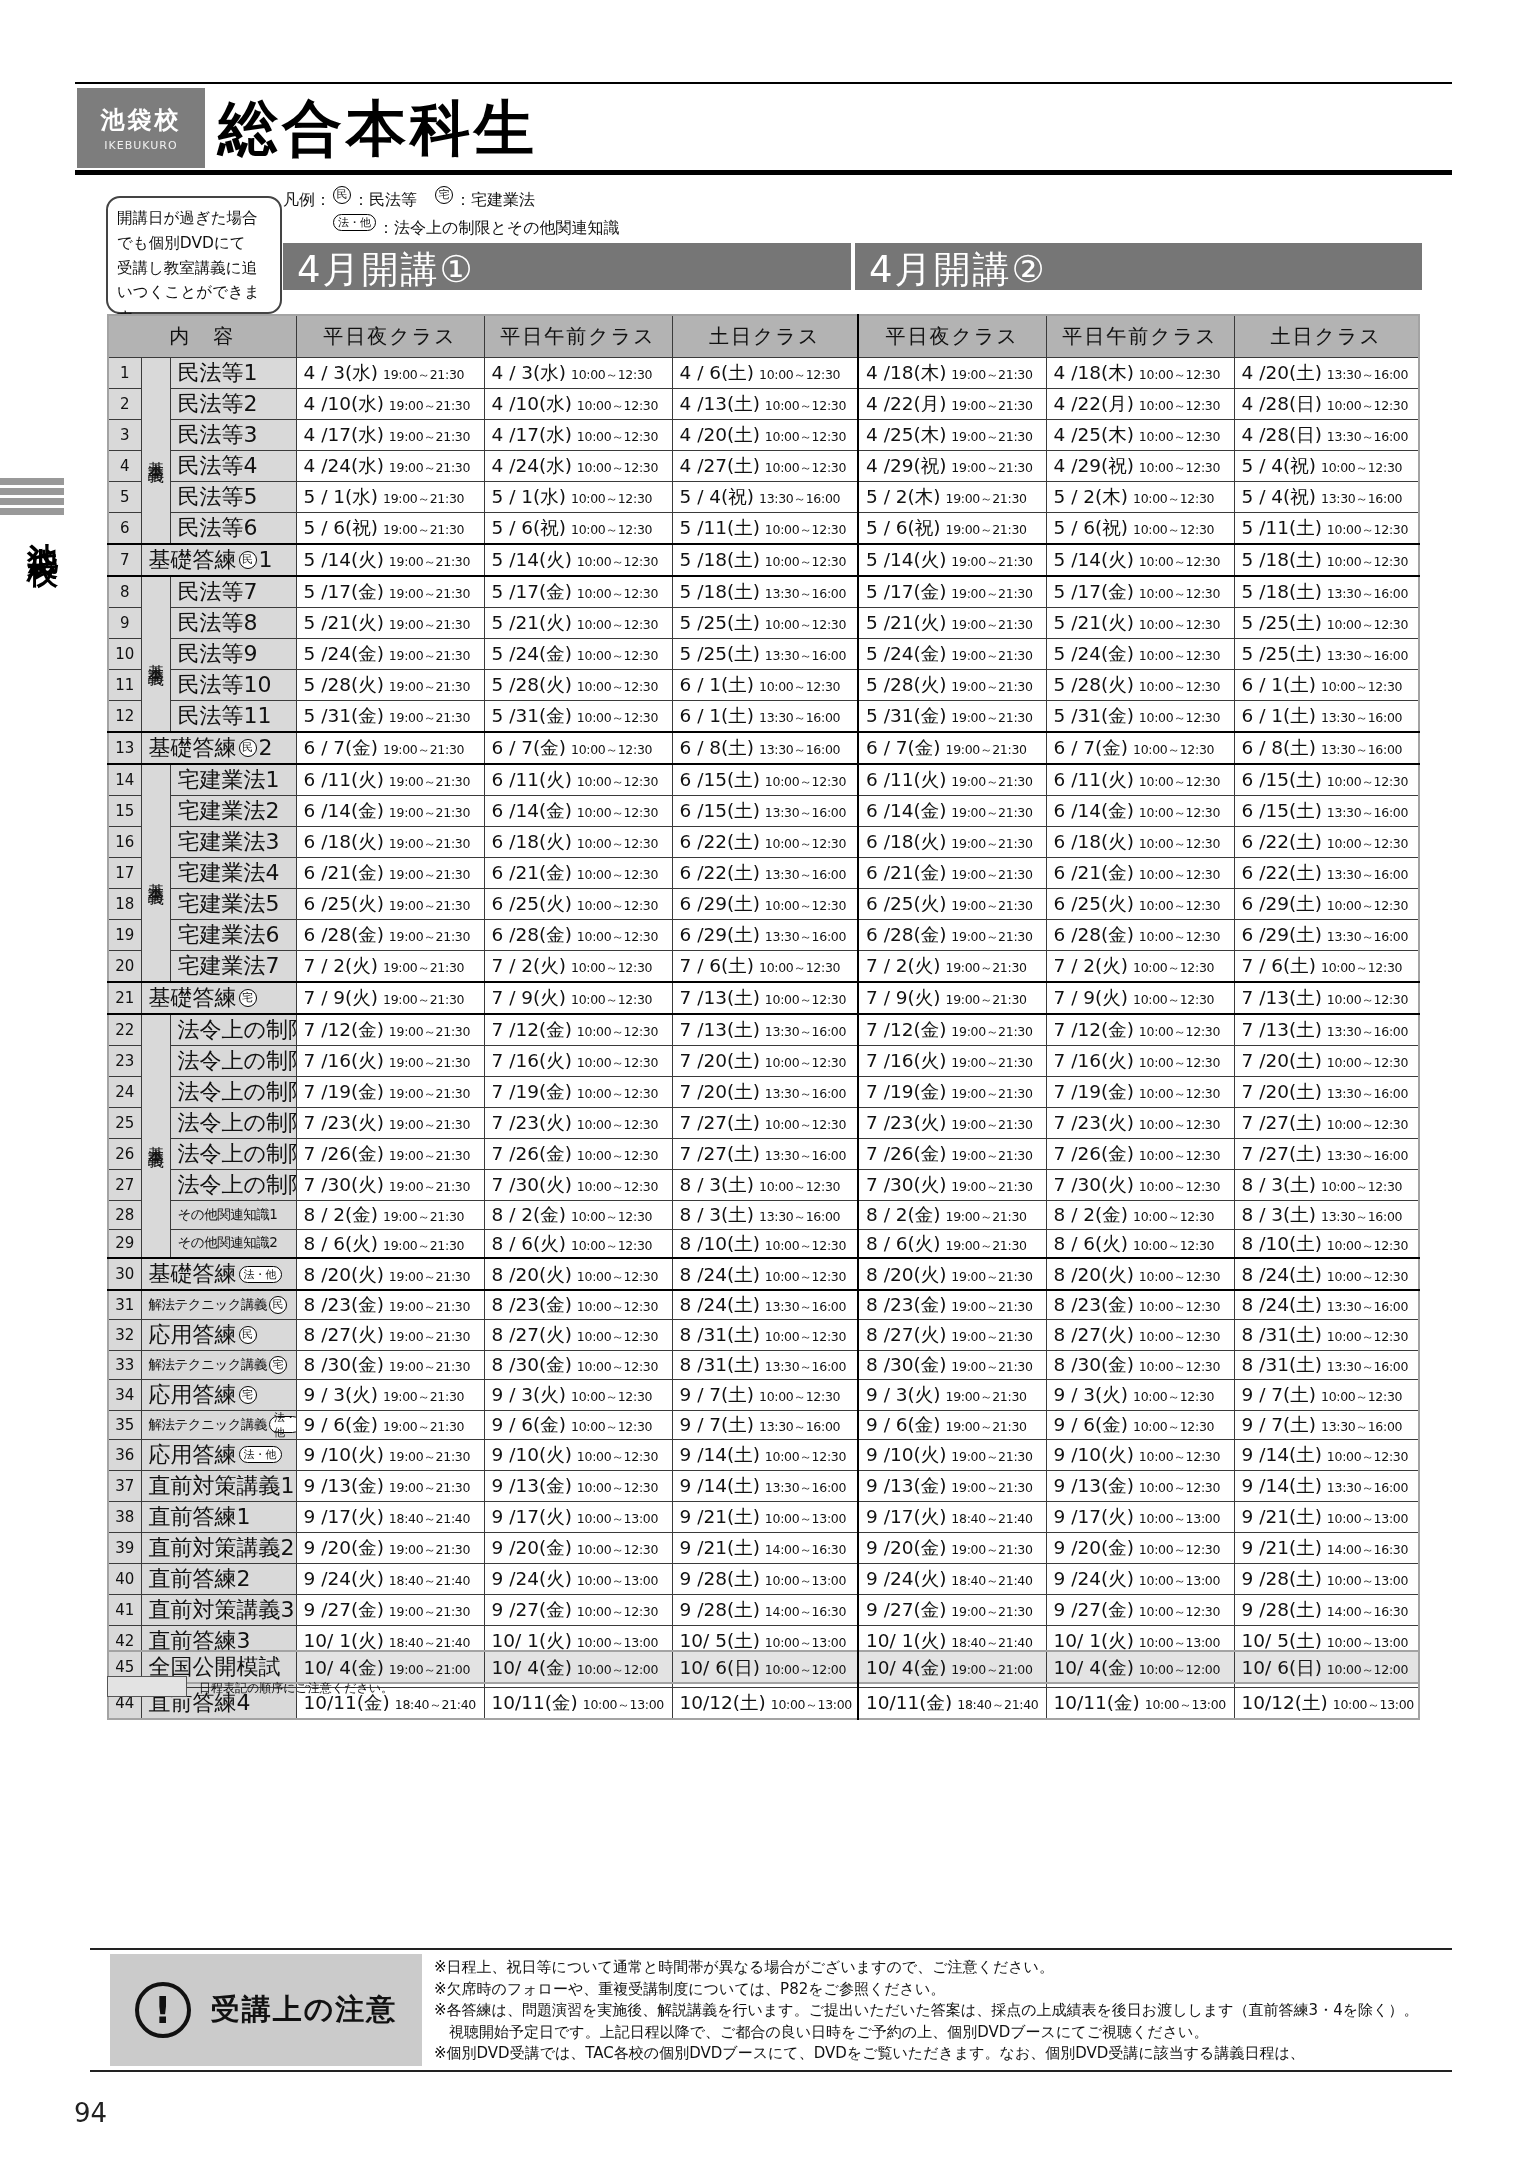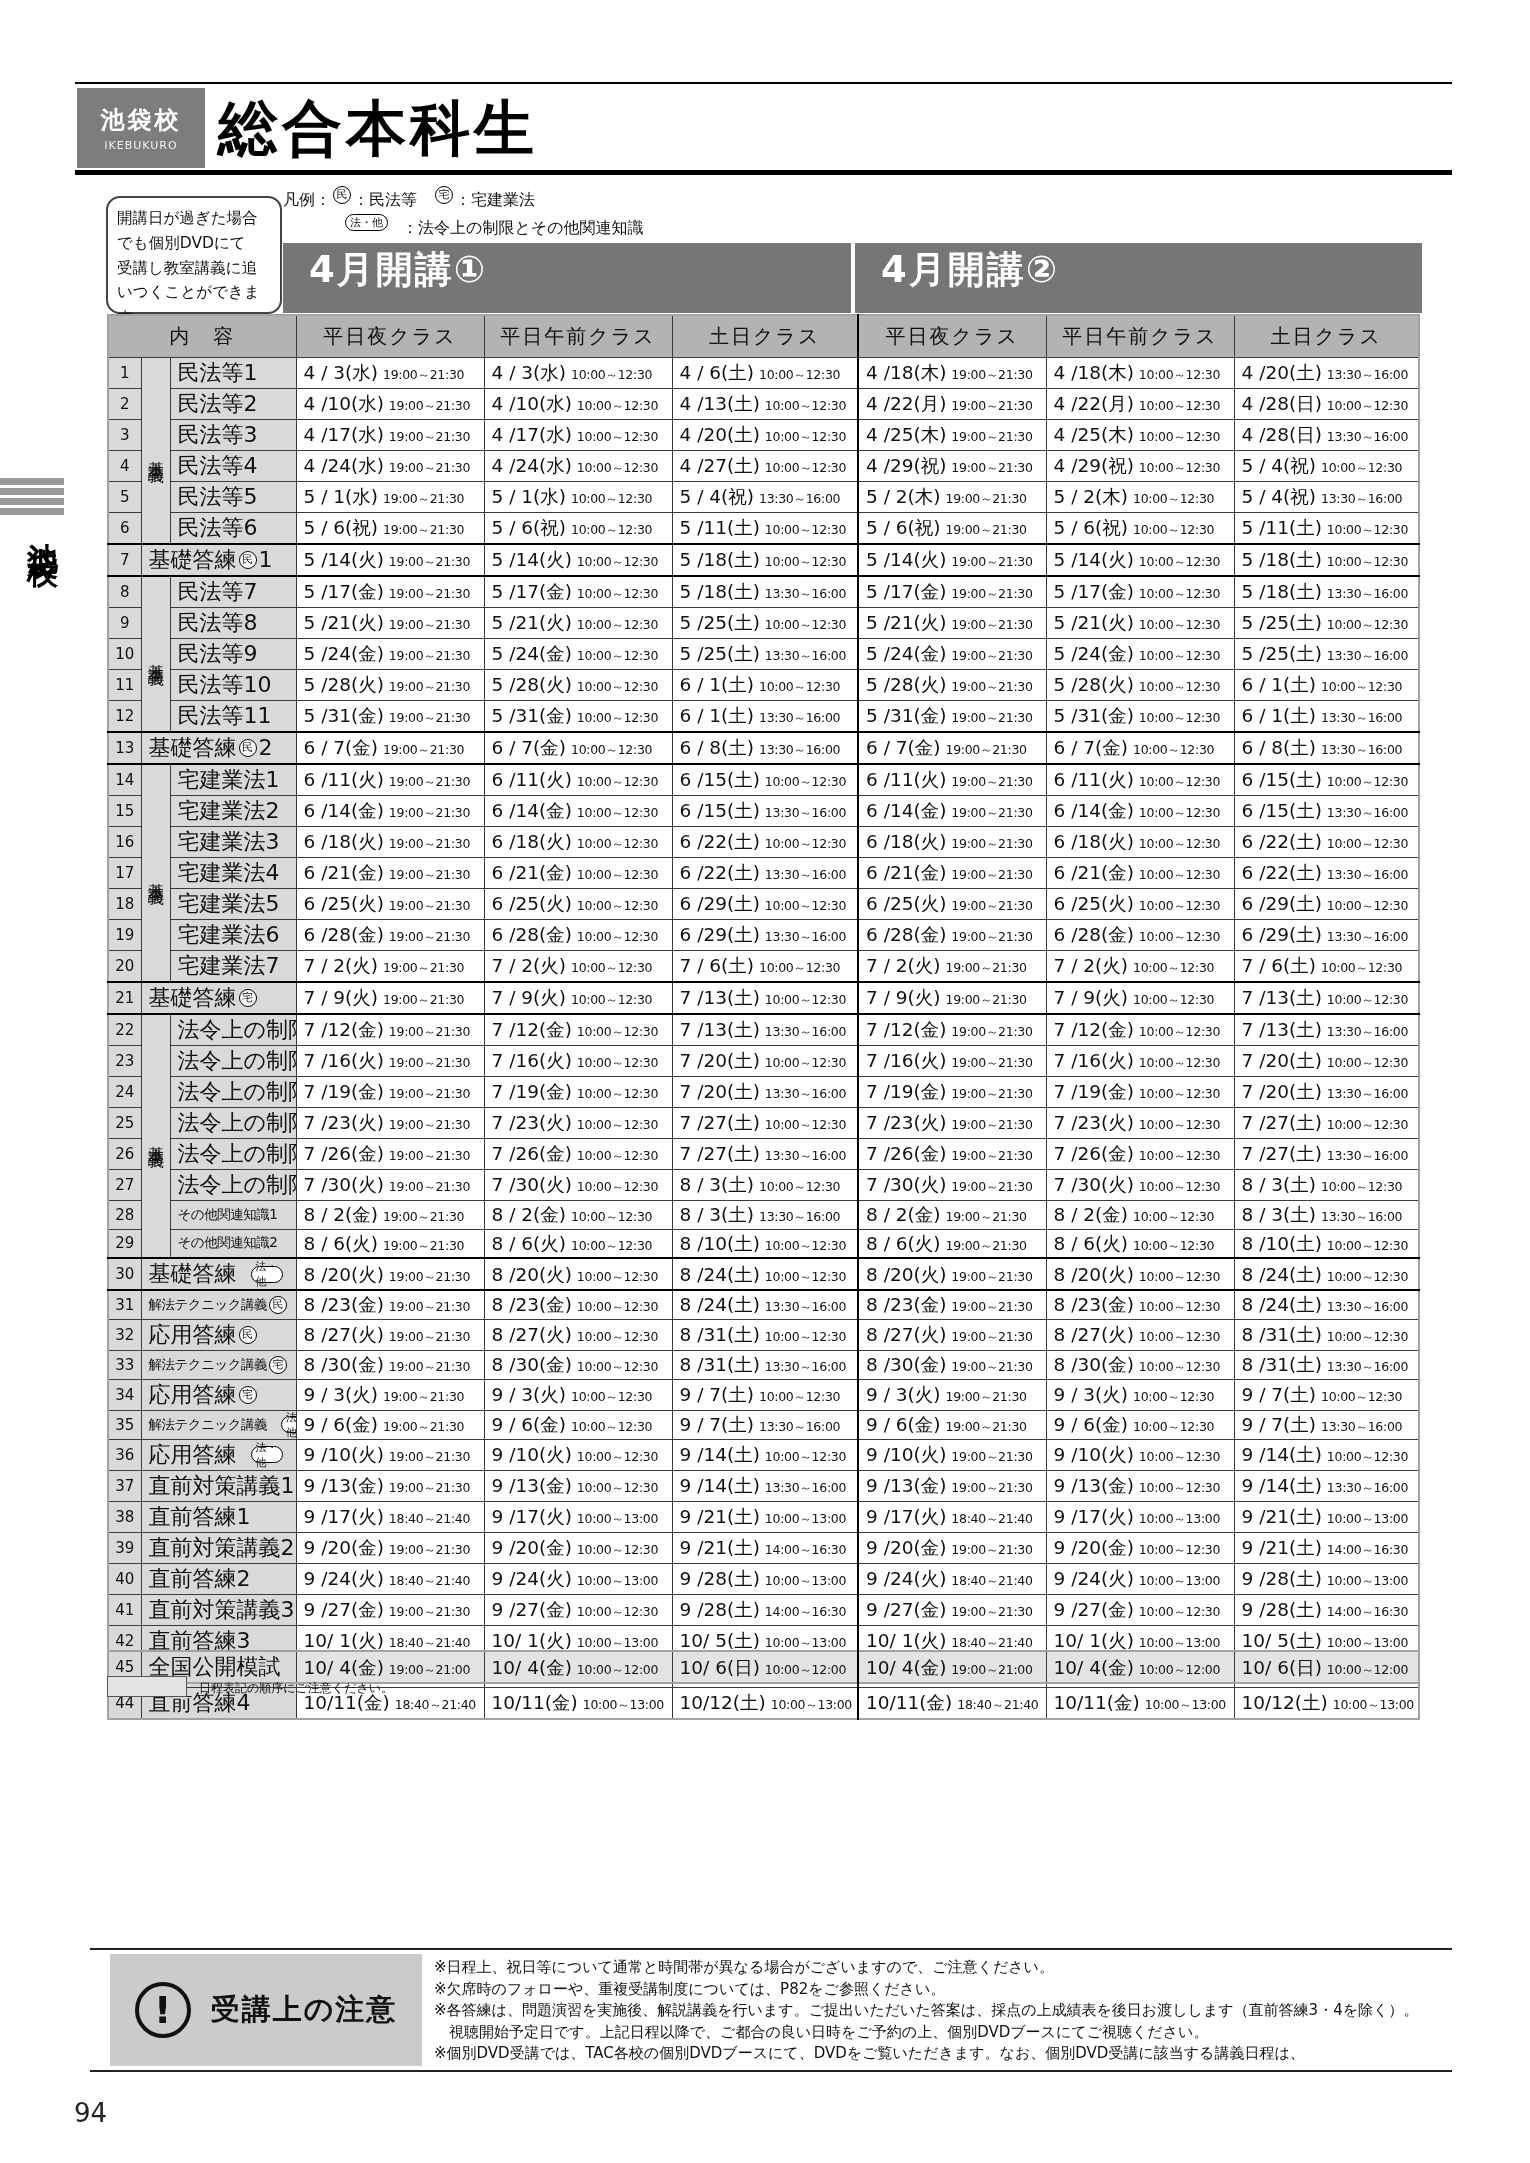--- a/index.html
+++ b/index.html
@@ -17,25 +17,25 @@
   .school-ja{color:#fff;font-size:24px;font-weight:700;letter-spacing:3px}
   .school-en{color:#f0f0f0;font-size:11px;letter-spacing:1px;margin-top:3px}
   .page-title{position:absolute;left:218px;top:88px;height:80px;line-height:80px;
     font-size:60px;font-weight:900;letter-spacing:4px;color:#000}
   .legend{position:absolute;left:283px;top:186px;font-size:16px;line-height:28px}
   .legend .lrow{display:flex;}
   .legend .lrow2{margin-left:48px}
   .badge{display:inline-flex;align-items:center;justify-content:center;border:1.5px solid #000;
     font-weight:400;background:#fff}
   .badge.circle{width:18px;height:18px;border-radius:50%;font-size:11px;margin:0 2px}
-  .badge.pill{height:17px;border-radius:9px;font-size:11px;padding:0 4px;margin:0 14px}
+  .badge.pill{height:17px;border-radius:9px;font-size:11px;padding:0 4px;margin:0 2px}
   .dvd-box{position:absolute;left:106px;top:196px;width:176px;height:118px;border:2.5px solid #444;
     border-radius:14px;padding:8px 9px;font-size:15.5px;line-height:1.6;background:#fff}
-  .banner{position:absolute;top:243px;height:70px;background:var(--banner);color:#fff;
-    font-size:37px;font-weight:700;line-height:54px;padding-left:26px;letter-spacing:2px}
+  .banner{position:absolute;top:243px;height:47px;background:var(--banner);color:#fff;
+    font-size:37px;font-weight:400;line-height:54px;padding-left:14px;letter-spacing:2px}
   .banner1{left:283px;width:568px}
   .banner2{left:855px;width:567px}
   .tablewrap{position:absolute;left:107px}
   .tw-main{top:314px}
   table{border-collapse:collapse;table-layout:fixed;width:1311px}
   td{border:1px solid var(--line);height:29px;padding:0;overflow:hidden}
   table{border:2px solid #a3a3a3}
   tr.head td{height:42px;background:var(--header);text-align:center;font-size:20px;letter-spacing:2px}
   td.num{background:var(--cellgray);text-align:center;font-size:15px}
   td.cat{background:var(--cellgray);text-align:center}

